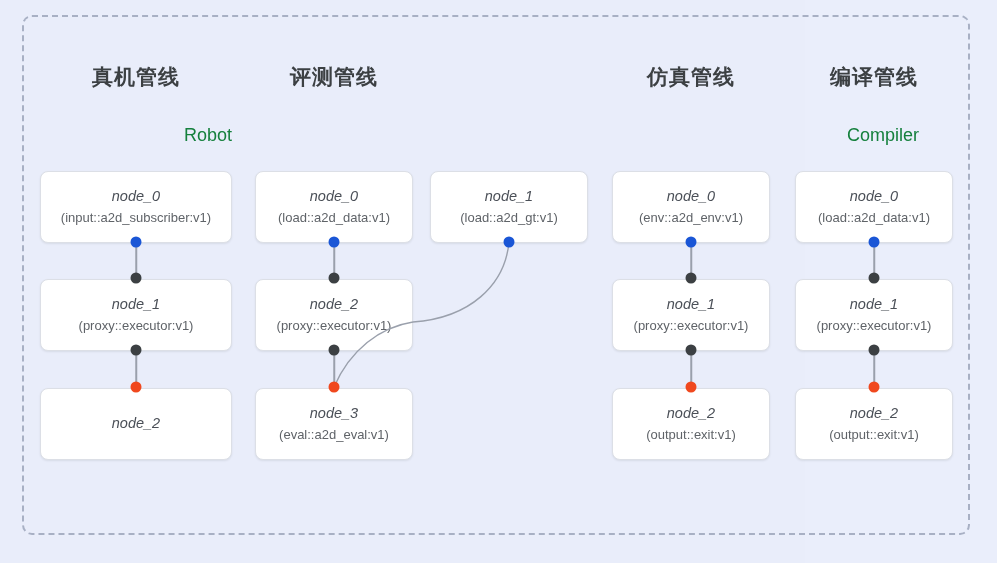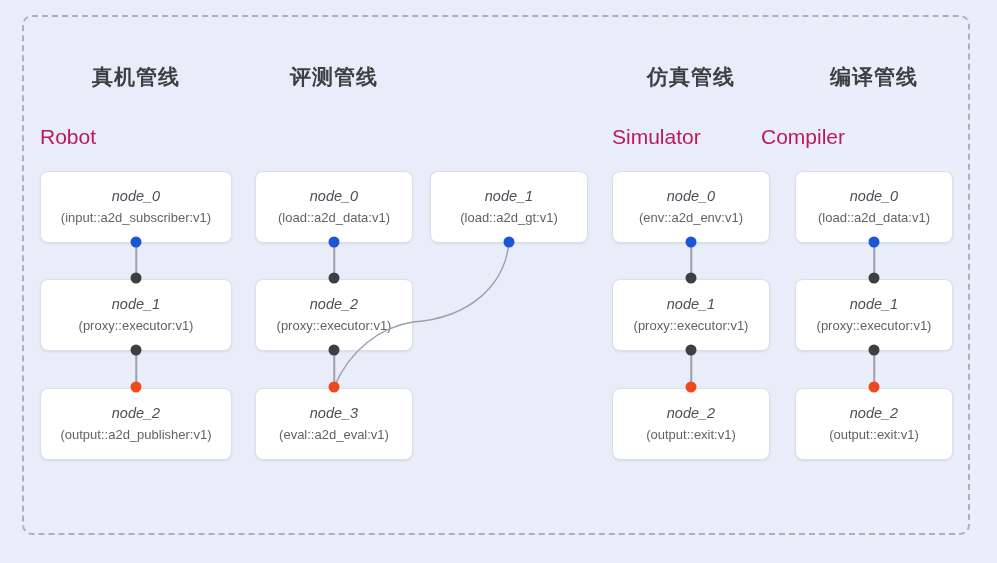--- a/index.html
+++ b/index.html
@@ -36,23 +36,23 @@
     position: absolute;
     text-align: center;
     font-size: 21px;
     font-weight: bold;
     color: #3c4043;
     letter-spacing: 1px;
     white-space: nowrap;
   }
   .col-title-en {
     position: absolute;
-    text-align: left;
-    font-size: 21px;
-    color: #be185d;
+    text-align: right;
+    font-size: 18px;
+    color: #15803d;
     white-space: nowrap;
     font-weight: normal;
   }
   .node-box {
     position: absolute;
     box-sizing: border-box;
     background: #ffffff;
     border: 1px solid #dcdfe6;
     border-radius: 8px;
     box-shadow: 0 1px 2px rgba(60,64,67,0.10);
@@ -122,21 +122,20 @@
   <div class="node-box" style="left:40px; top:279px; width:192px; height:72px;">
     <div class="node-name">node_1</div>
     <div class="node-type">(proxy::executor:v1)</div>
   </div>
   <div class="port port-out-dark" style="left:136px; top:350px;"></div>
   <div class="edge-line" style="left:136px; top:350px; height:37px;"></div>
   <div class="port port-in-red" style="left:136px; top:387px;"></div>
 
   <div class="node-box" style="left:40px; top:388px; width:192px; height:72px;">
     <div class="node-name">node_2</div>
-    <div class="node-type">(output::a2d_publisher:v1)</div>
   </div>
 
   <div class="col-title-cn" style="left:255px; top:63px; width:158px;">评测管线</div>
 
   <div class="node-box" style="left:255px; top:171px; width:158px; height:72px;">
     <div class="node-name">node_0</div>
     <div class="node-type">(load::a2d_data:v1)</div>
   </div>
   <div class="port port-out-blue" style="left:334px; top:242px;"></div>
   <div class="edge-line" style="left:334px; top:242px; height:36px;"></div>
@@ -155,21 +154,20 @@
     <div class="node-type">(eval::a2d_eval:v1)</div>
   </div>
 
   <div class="node-box" style="left:430px; top:171px; width:158px; height:72px;">
     <div class="node-name">node_1</div>
     <div class="node-type">(load::a2d_gt:v1)</div>
   </div>
   <div class="port port-out-blue" style="left:509px; top:242px;"></div>
 
   <div class="col-title-cn" style="left:612px; top:63px; width:158px;">仿真管线</div>
-  <div class="col-title-en" style="left:612px; top:125px; width:158px;">Simulator</div>
 
   <div class="node-box" style="left:612px; top:171px; width:158px; height:72px;">
     <div class="node-name">node_0</div>
     <div class="node-type">(env::a2d_env:v1)</div>
   </div>
   <div class="port port-out-blue" style="left:691px; top:242px;"></div>
   <div class="edge-line" style="left:691px; top:242px; height:36px;"></div>
   <div class="port port-in-dark" style="left:691px; top:278px;"></div>
 
   <div class="node-box" style="left:612px; top:279px; width:158px; height:72px;">

